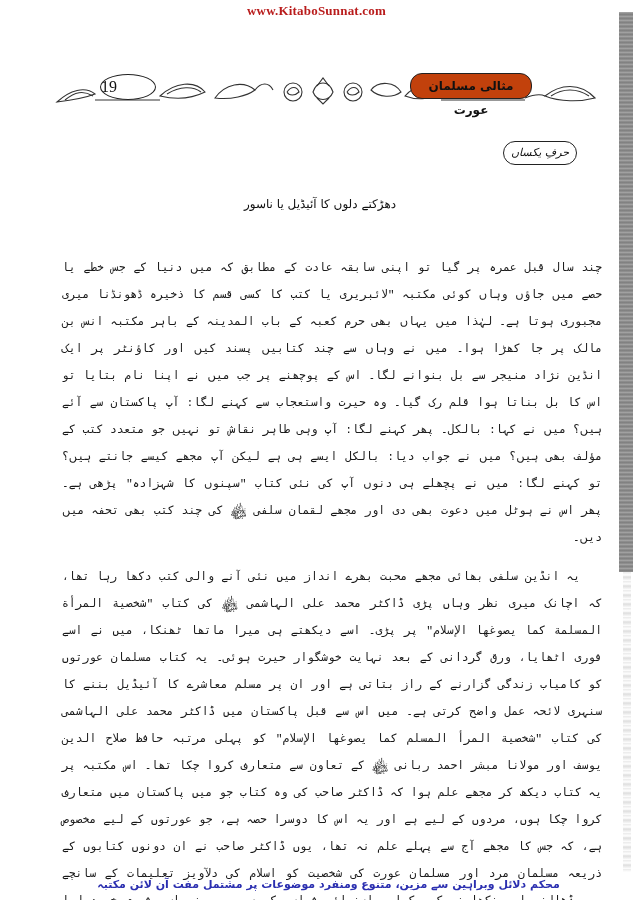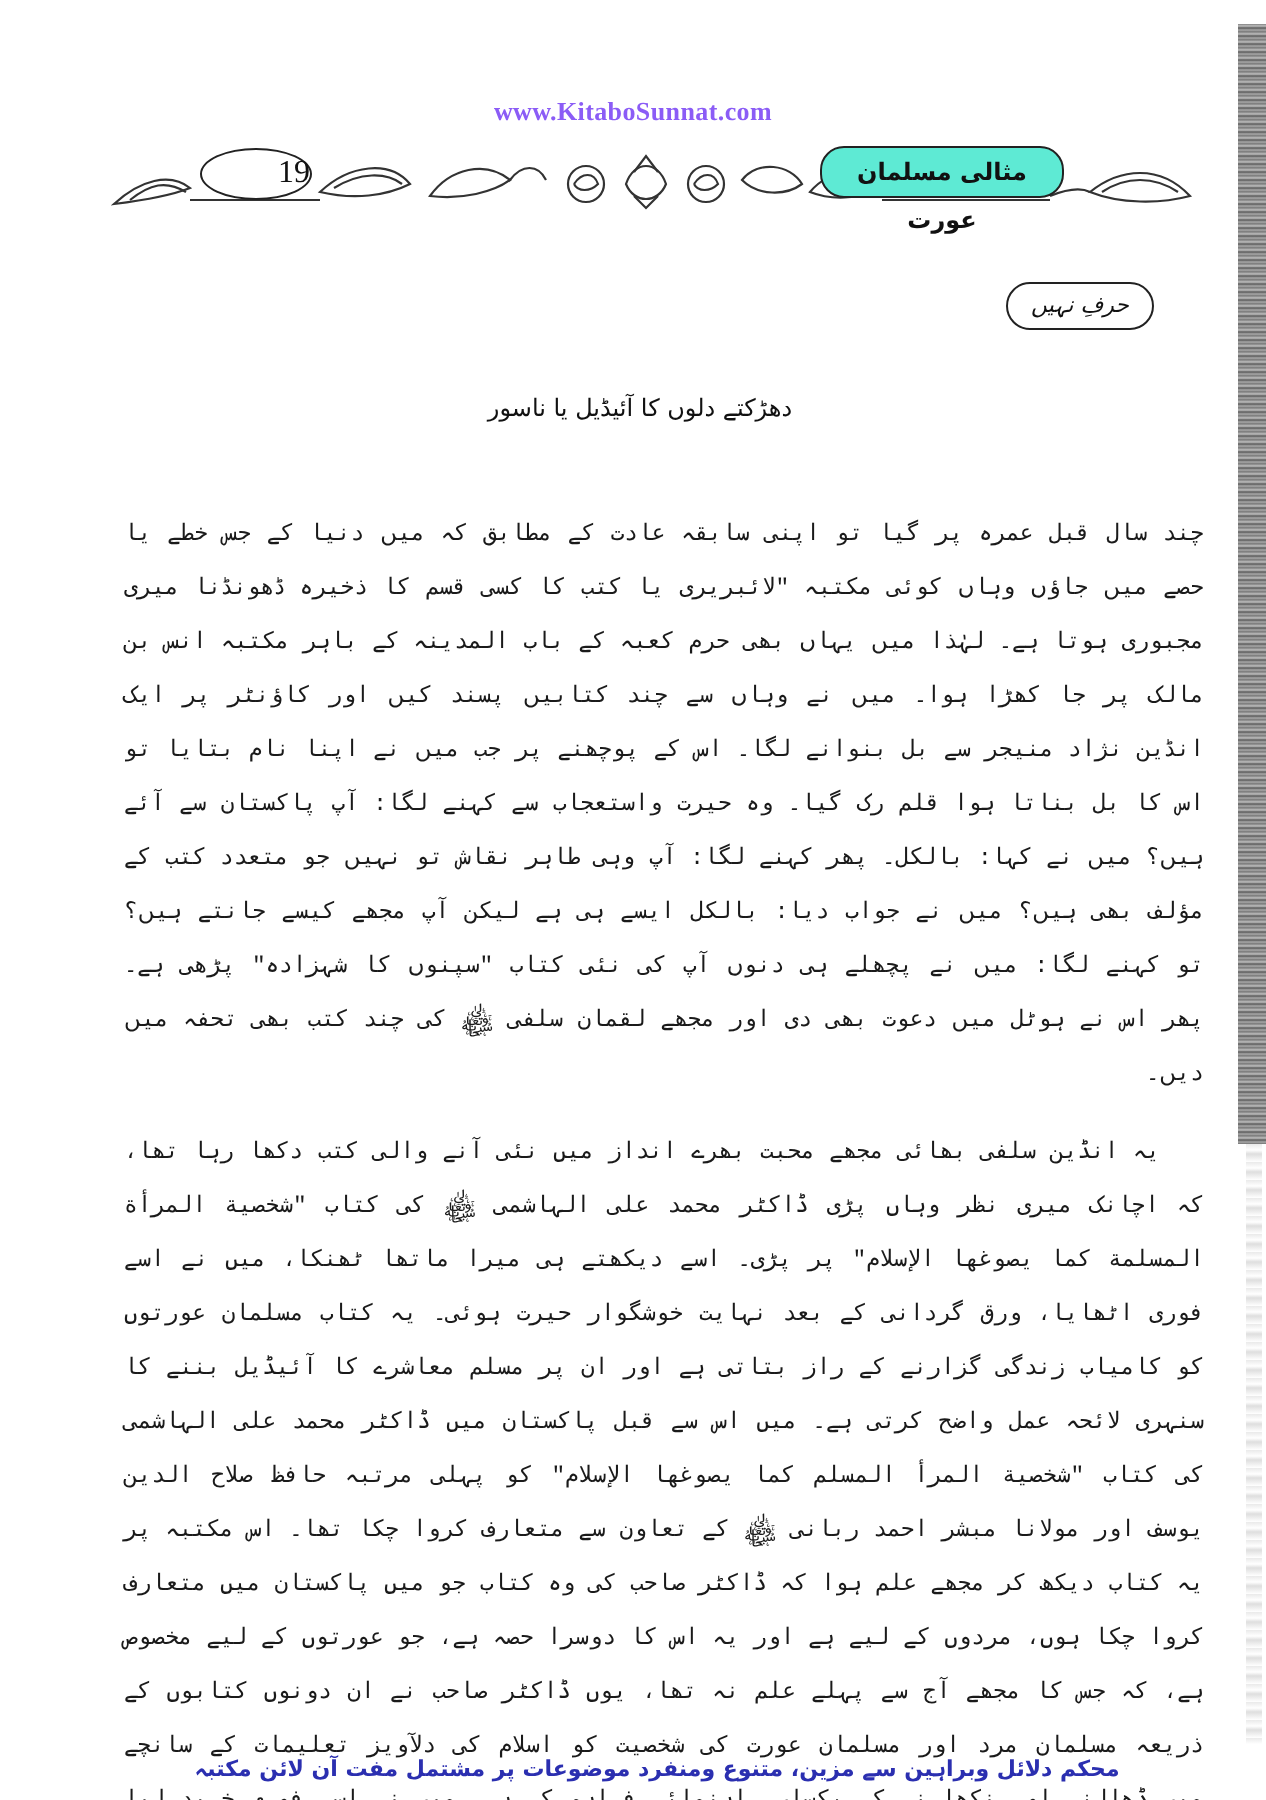--- a/index.html
+++ b/index.html
@@ -17,23 +17,22 @@
   }
   .site-url {
     position: absolute;
     top: 3px;
     left: 0;
     width: 633px;
     text-align: center;
     font-family: "Liberation Serif", serif;
     font-weight: bold;
     font-size: 13px;
-    color: #8b5cf6;
+    color: #b91c1c;
     letter-spacing: 0.2px;
-    margin-top: 45px;
   }
   .scan-edge {
     position: absolute;
     top: 12px;
     right: 0;
     width: 14px;
     height: 560px;
     background: repeating-linear-gradient(
       180deg,
       #6a6a6a 0px, #b5b5b5 1px, #3d3d3d 2px, #9a9a9a 3px, #5a5a5a 4px
@@ -63,35 +62,35 @@
   .ornament svg { width: 100%; height: 100%; }
   .page-number-oval {
     position: absolute;
     top: 74px;
     left: 100px;
     width: 54px;
     height: 24px;
     border: 1.5px solid #222;
     border-radius: 50%;
     background: #fff;
-    text-align: right;
+    text-align: left;
     line-height: 24px;
     font-family: "Liberation Serif", serif;
     font-size: 16px;
     color: #111;
   }
   .book-title-box {
     position: absolute;
     top: 73px;
     left: 410px;
     width: 120px;
     height: 24px;
     border: 1.5px solid #222;
     border-radius: 12px;
-    background: #5eead4;
+    background: #c2410c;
     text-align: center;
     line-height: 24px;
     font-size: 12px;
     font-weight: bold;
     color: #111;
     direction: rtl;
   }
   .section-label {
     position: absolute;
     top: 141px;
@@ -182,21 +181,21 @@
       <path d="M496 24 C 508 16, 522 16, 534 24"></path>
       <line x1="40" y1="28" x2="105" y2="28"></line>
       <line x1="386" y1="28" x2="470" y2="28"></line>
     </g>
   </svg>
 </div>
 
 <div class="page-number-oval">19</div>
 <div class="book-title-box">مثالی مسلمان عورت</div>
 
-<div class="section-label">حرفِ نہیں</div>
+<div class="section-label">حرفِ یکساں</div>
 
 <div class="article-title">دھڑکتے دلوں کا آئیڈیل یا ناسور</div>
 
 <div class="body-text">
   <p>چند سال قبل عمرہ پر گیا تو اپنی سابقہ عادت کے مطابق کہ میں دنیا کے جس خطے یا حصے میں جاؤں وہاں کوئی مکتبہ "لائبریری یا کتب کا کسی قسم کا ذخیرہ ڈھونڈنا میری مجبوری ہوتا ہے۔ لہٰذا میں یہاں بھی حرم کعبہ کے باب المدینہ کے باہر مکتبہ انس بن مالک پر جا کھڑا ہوا۔ میں نے وہاں سے چند کتابیں پسند کیں اور کاؤنٹر پر ایک انڈین نژاد منیجر سے بل بنوانے لگا۔ اس کے پوچھنے پر جب میں نے اپنا نام بتایا تو اس کا بل بناتا ہوا قلم رک گیا۔ وہ حیرت واستعجاب سے کہنے لگا: آپ پاکستان سے آئے ہیں؟ میں نے کہا: بالکل۔ پھر کہنے لگا: آپ وہی طاہر نقاش تو نہیں جو متعدد کتب کے مؤلف بھی ہیں؟ میں نے جواب دیا: بالکل ایسے ہی ہے لیکن آپ مجھے کیسے جانتے ہیں؟ تو کہنے لگا: میں نے پچھلے ہی دنوں آپ کی نئی کتاب "سپنوں کا شہزادہ" پڑھی ہے۔ پھر اس نے ہوٹل میں دعوت بھی دی اور مجھے لقمان سلفی ﷾ کی چند کتب بھی تحفہ میں دیں۔</p>
   <p class="indent">یہ انڈین سلفی بھائی مجھے محبت بھرے انداز میں نئی آنے والی کتب دکھا رہا تھا، کہ اچانک میری نظر وہاں پڑی ڈاکٹر محمد علی الہاشمی ﷾ کی کتاب "شخصية المرأة المسلمة كما يصوغها الإسلام" پر پڑی۔ اسے دیکھتے ہی میرا ماتھا ٹھنکا، میں نے اسے فوری اٹھایا، ورق گردانی کے بعد نہایت خوشگوار حیرت ہوئی۔ یہ کتاب مسلمان عورتوں کو کامیاب زندگی گزارنے کے راز بتاتی ہے اور ان پر مسلم معاشرے کا آئیڈیل بننے کا سنہری لائحہ عمل واضح کرتی ہے۔ میں اس سے قبل پاکستان میں ڈاکٹر محمد علی الہاشمی کی کتاب "شخصية المرأ المسلم كما يصوغها الإسلام" کو پہلی مرتبہ حافظ صلاح الدین یوسف اور مولانا مبشر احمد ربانی ﷾ کے تعاون سے متعارف کروا چکا تھا۔ اس مکتبہ پر یہ کتاب دیکھ کر مجھے علم ہوا کہ ڈاکٹر صاحب کی وہ کتاب جو میں پاکستان میں متعارف کروا چکا ہوں، مردوں کے لیے ہے اور یہ اس کا دوسرا حصہ ہے، جو عورتوں کے لیے مخصوص ہے، کہ جس کا مجھے آج سے پہلے علم نہ تھا، یوں ڈاکٹر صاحب نے ان دونوں کتابوں کے ذریعہ مسلمان مرد اور مسلمان عورت کی شخصیت کو اسلام کی دلآویز تعلیمات کے سانچے میں ڈھالنے اور نکھارنے کی یکساں راہنمائی فراہم کی ہے۔ میں نے اسے فوری خرید لیا اور پختہ ارادہ کیا کہ جس طرح ڈاکٹر صاحب کی پہلی کتاب کو پاکستان میں "اسلامی طرز زندگی" کے نام سے متعارف کروا چکا ہوں، اس کتاب کو بھی صنف نازک کی بہترین رہنمائی کے لیے متعارف کرواؤں گا۔ تاکہ کامیاب زندگی گزارنے کی خواہش مند ماری</p>
 </div>
 
 <div class="footer-text">محکم دلائل وبراہین سے مزین، متنوع ومنفرد موضوعات پر مشتمل مفت آن لائن مکتبہ</div>
 

